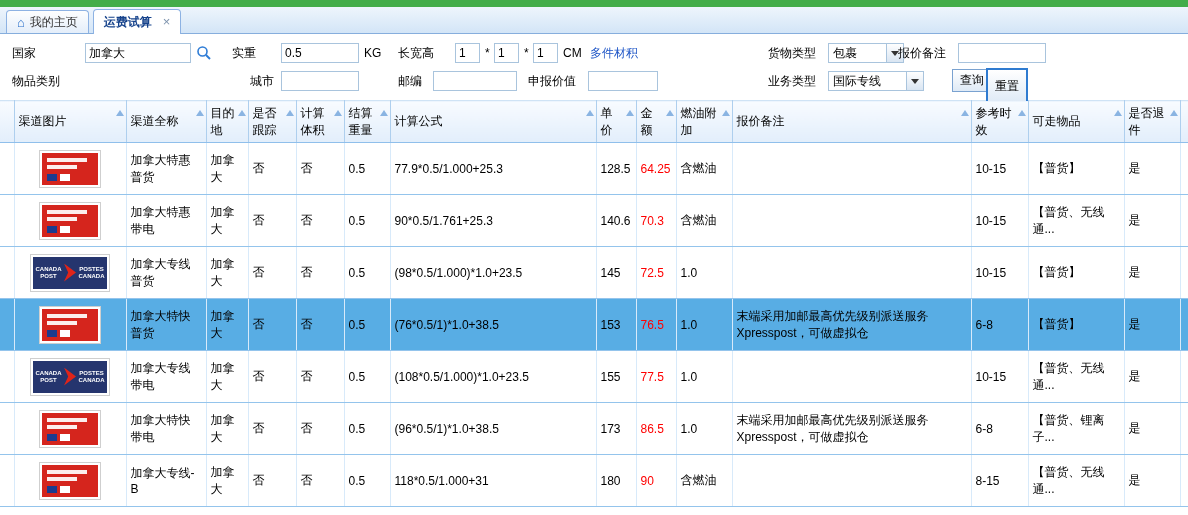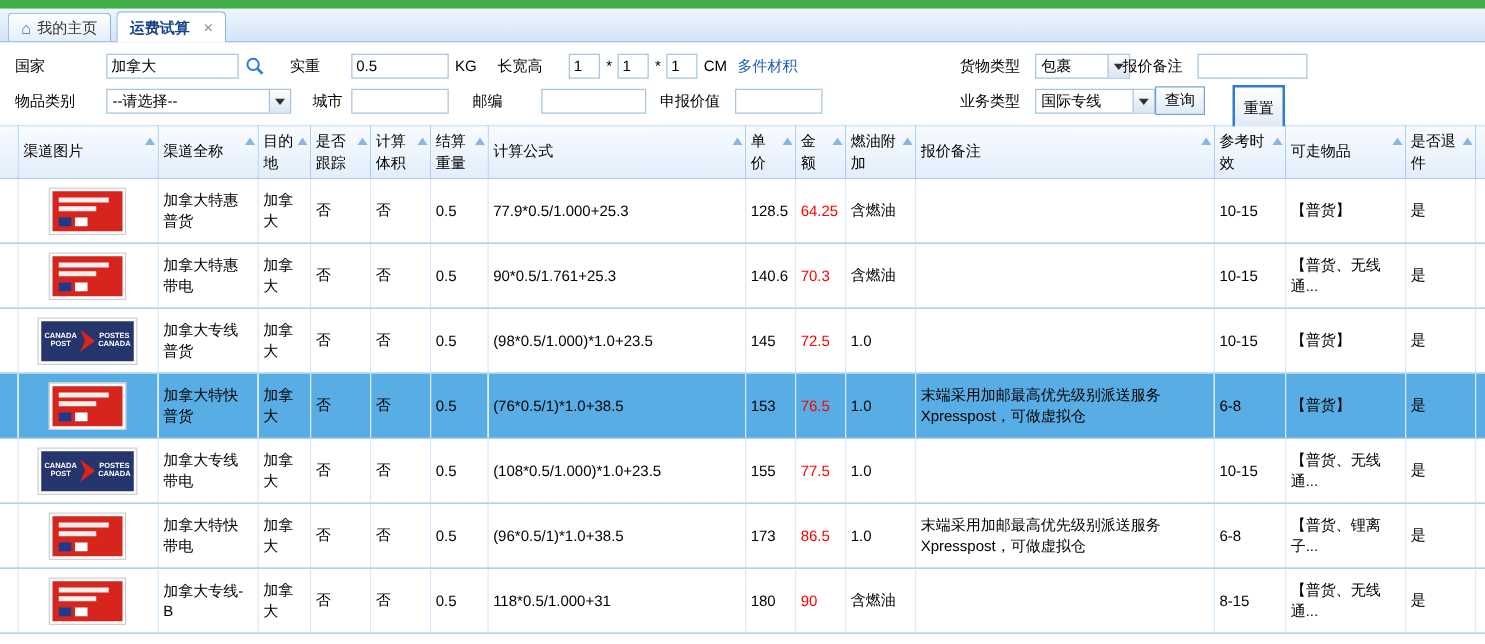--- a/index.html
+++ b/index.html
@@ -139,36 +139,32 @@
     <span class="blue-link" style="left:590px; top:9px">多件材积</span>
     <span class="flabel" style="left:768px; top:9px">货物类型</span>
     <div class="combo" style="left:828px; width:76px">
       <span class="combo-text">包裹</span>
       <span class="combo-btn"></span>
     </div>
     <span class="flabel" style="left:898px; top:9px">报价备注</span>
     <input class="txt" style="left: 958px; width: 88px;" value="">
 
     <span class="flabel" style="left:12px; top:37px">物品类别</span>
-    <div class="combo r2" style="left:85px; width:148px">
-      <span class="combo-text">--请选择--</span>
-      <span class="combo-btn"></span>
-    </div>
     <span class="flabel" style="left:250px; top:37px">城市</span>
     <input class="txt" style="left: 281px; top: 37px; width: 78px;" value="">
-    <span class="flabel" style="left:378px; top:37px">邮编</span>
+    <span class="flabel" style="left:398px; top:37px">邮编</span>
     <input class="txt" style="left: 433px; top: 37px; width: 84px;" value="">
     <span class="flabel" style="left:528px; top:37px">申报价值</span>
     <input class="txt" style="left: 588px; top: 37px; width: 70px;" value="">
     <span class="flabel" style="left:768px; top:37px">业务类型</span>
     <div class="combo r2" style="left:828px; width:96px">
       <span class="combo-text">国际专线</span>
       <span class="combo-btn"></span>
     </div>
-    <button class="btn" style="left:924px">查询</button>
+    <button class="btn" style="left:952px">查询</button>
     <button class="btn default" style="left:986px">重置</button>
   </div>
 
   <table class="grid">
     <colgroup>
       <col style="width:14px">
         <col style="width:112px">
         <col style="width:80px">
         <col style="width:42px">
       <col style="width:48px">

